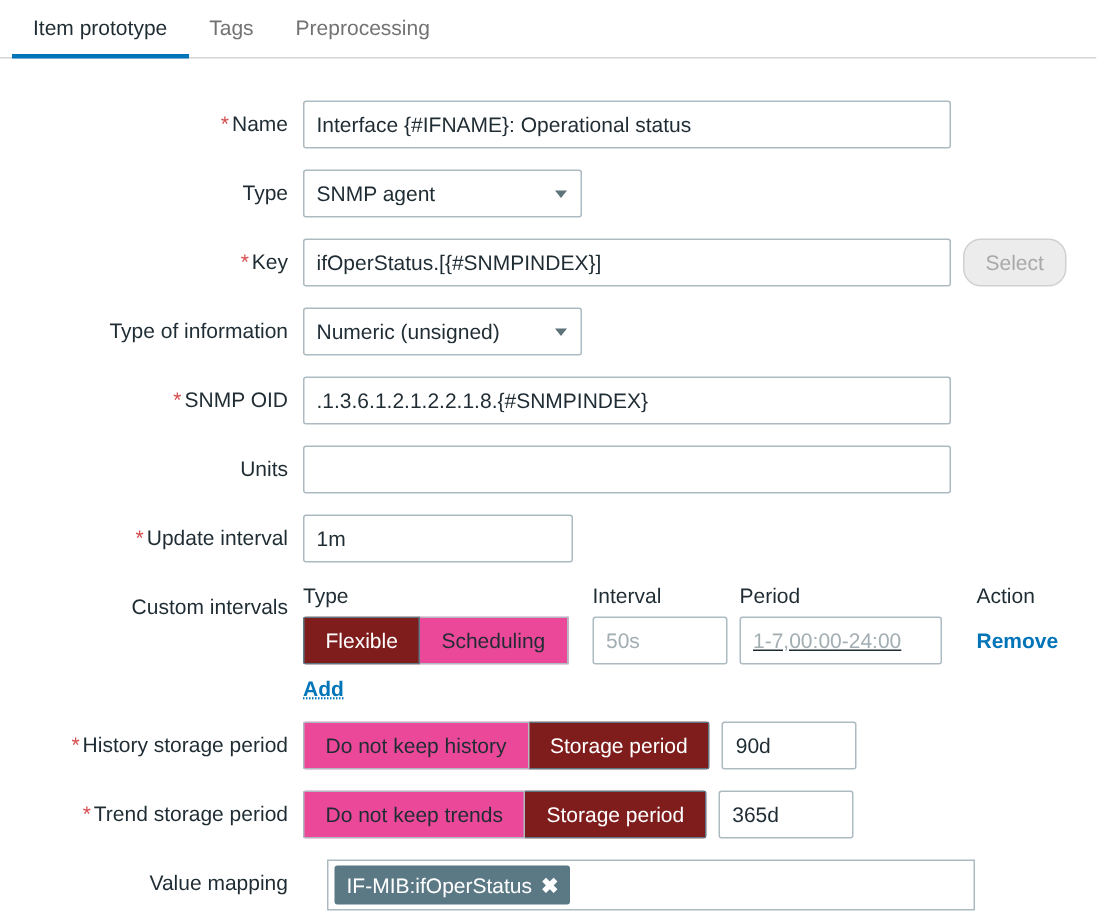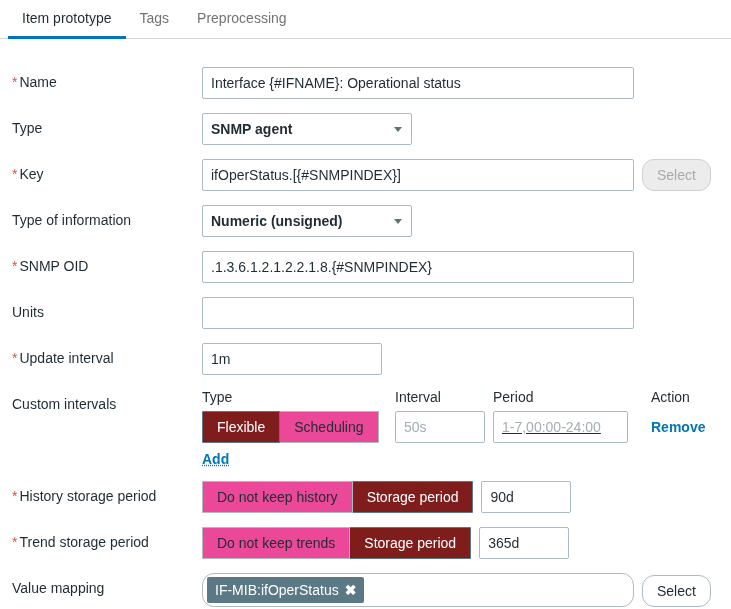--- a/index.html
+++ b/index.html
@@ -28,55 +28,55 @@
   .form {
     padding: 28px 12px 12px 12px;
   }
   .row {
     display: flex;
     align-items: flex-start;
     margin-bottom: 14px;
   }
   .label {
     width: 190px;
+    text-align: right;
     padding-right: 10px;
     padding-top: 7px;
     flex-shrink: 0;
     color: #1f2c33;
   }
   .req {
     color: #d64e4e;
     margin-right: 2px;
   }
   .field {
     flex: 1;
     display: flex;
-    align-items: flex-end;
+    align-items: flex-start;
     gap: 8px;
     flex-wrap: wrap;
   }
   input[type=text], .select, .txt-input {
     font-family: inherit;
     font-size: 14px;
     border: 1px solid #acbbc2;
     border-radius: 2px;
     padding: 6px 8px;
     background: #fff;
     color: #1f2c33;
     height: 32px;
   }
   .txt-wide { width: 432px; }
   .txt-short{ width: 180px; }
   .select {
-    width: 210px;
+    width: 186px;
     appearance: none;
     padding-right: 24px;
     background-image: none;
     position: relative;
-    font-weight: bold;
   }
   .select-wrap { position: relative; display: inline-block; }
   .select-wrap::after {
     content: "";
     position: absolute;
     right: 10px; top: 14px;
     width: 0; height: 0;
     border-left: 4px solid transparent;
     border-right: 4px solid transparent;
     border-top: 5px solid #5d7279;
@@ -150,26 +150,27 @@
     padding: 4px 8px;
     height: 26px;
     gap: 6px;
   }
   .tag-chip .x {
     font-weight: bold;
     cursor: pointer;
   }
   .tagbox {
     border: 1px solid #acbbc2;
-    border-radius: 12px;
+    border-radius: 0;
     min-height: 32px;
     padding: 3px 4px;
     display: inline-flex;
     align-items: center;
     width: 432px;
+    margin-left: 16px;
   }
   input::placeholder { color: #a3aeb3; }
 </style>
 </head>
 <body>
 
 <div class="tabs">
   <div class="tab active">Item prototype</div>
   <div class="tab">Tags</div>
   <div class="tab">Preprocessing</div>

